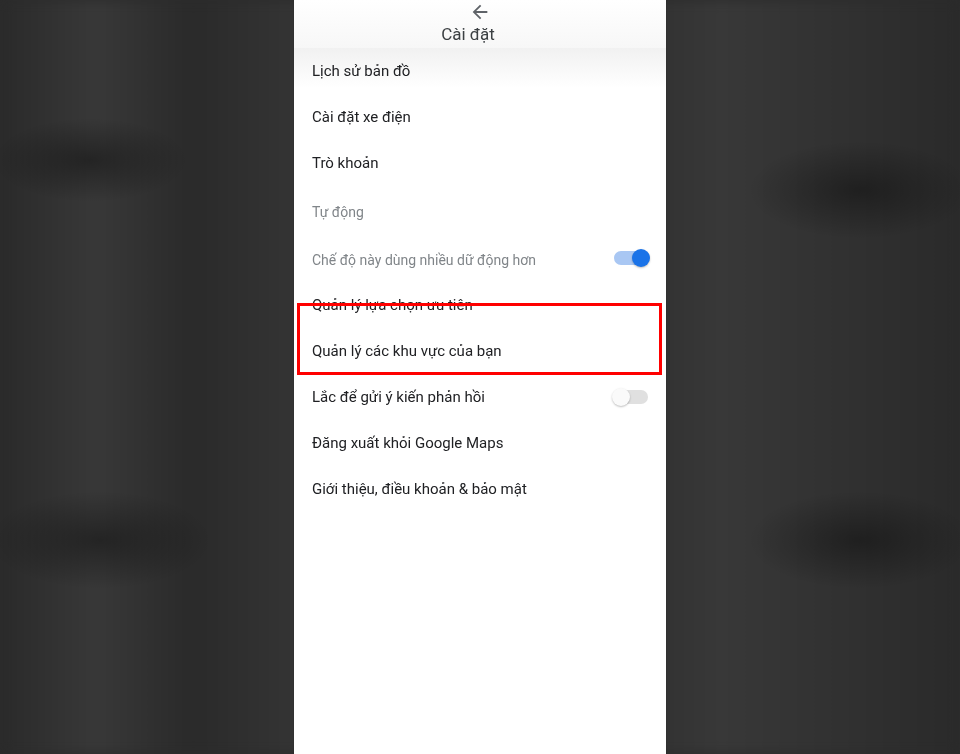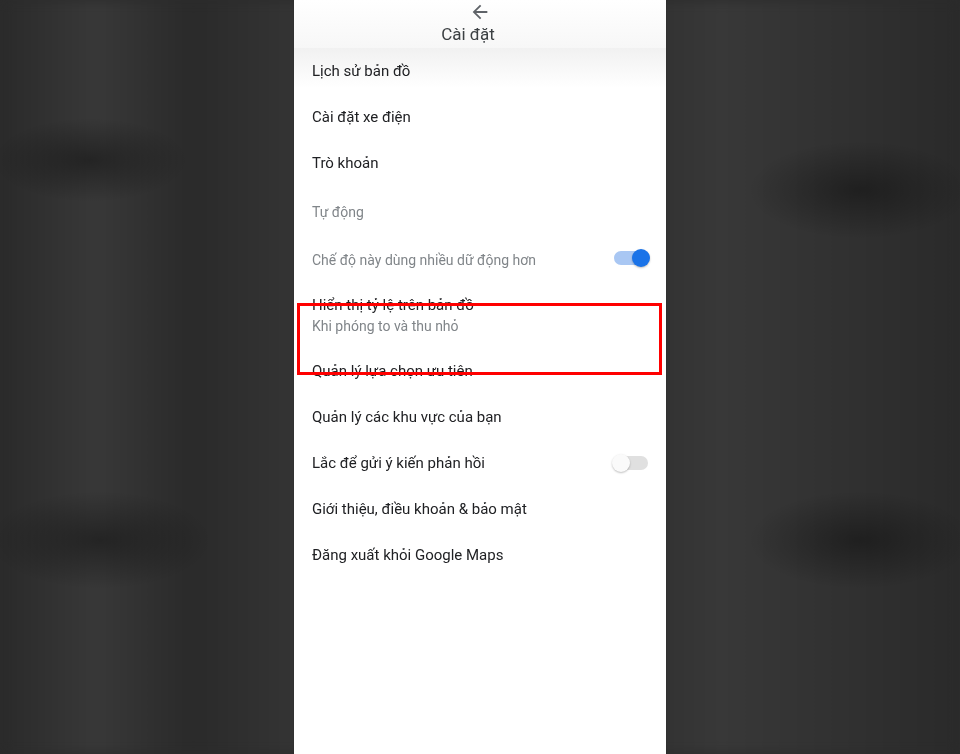--- a/index.html
+++ b/index.html
@@ -139,26 +139,20 @@
 
     <div class="item">
       <div class="textcol">
         <div class="sub">Chế độ này dùng nhiều dữ động hơn</div>
       </div>
       <div class="toggle on">
         <div class="knob"></div>
       </div>
     </div>
 
-    <div class="item">
-      <div class="textcol">
-        <div class="label">Hiển thị tỷ lệ trên bản đồ</div>
-        <div class="sub">Khi phóng to và thu nhỏ</div>
-      </div>
-    </div>
 
 
     <div class="item">
       <div class="textcol">
           <div class="label">Quản lý lựa chọn ưu tiên</div>
         </div>
     </div>
 
     <div class="item">
       <div class="textcol">
@@ -170,26 +164,26 @@
       <div class="textcol">
           <div class="label">Lắc để gửi ý kiến phản hồi</div>
         </div>
       <div class="toggle off">
         <div class="knob"></div>
       </div>
     </div>
 
     <div class="item">
       <div class="textcol">
-          <div class="label">Giới thiệu, điều khoản &amp; bảo mật</div>
+          <div class="label">Đăng xuất khỏi Google Maps</div>
         </div>
     </div>
 
     <div class="item">
       <div class="textcol">
-          <div class="label">Đăng xuất khỏi Google Maps</div>
+          <div class="label">Giới thiệu, điều khoản &amp; bảo mật</div>
         </div>
     </div>
 
   </div>
 
   <div class="highlight-box"></div>
 </div>
 
 </body></html>

